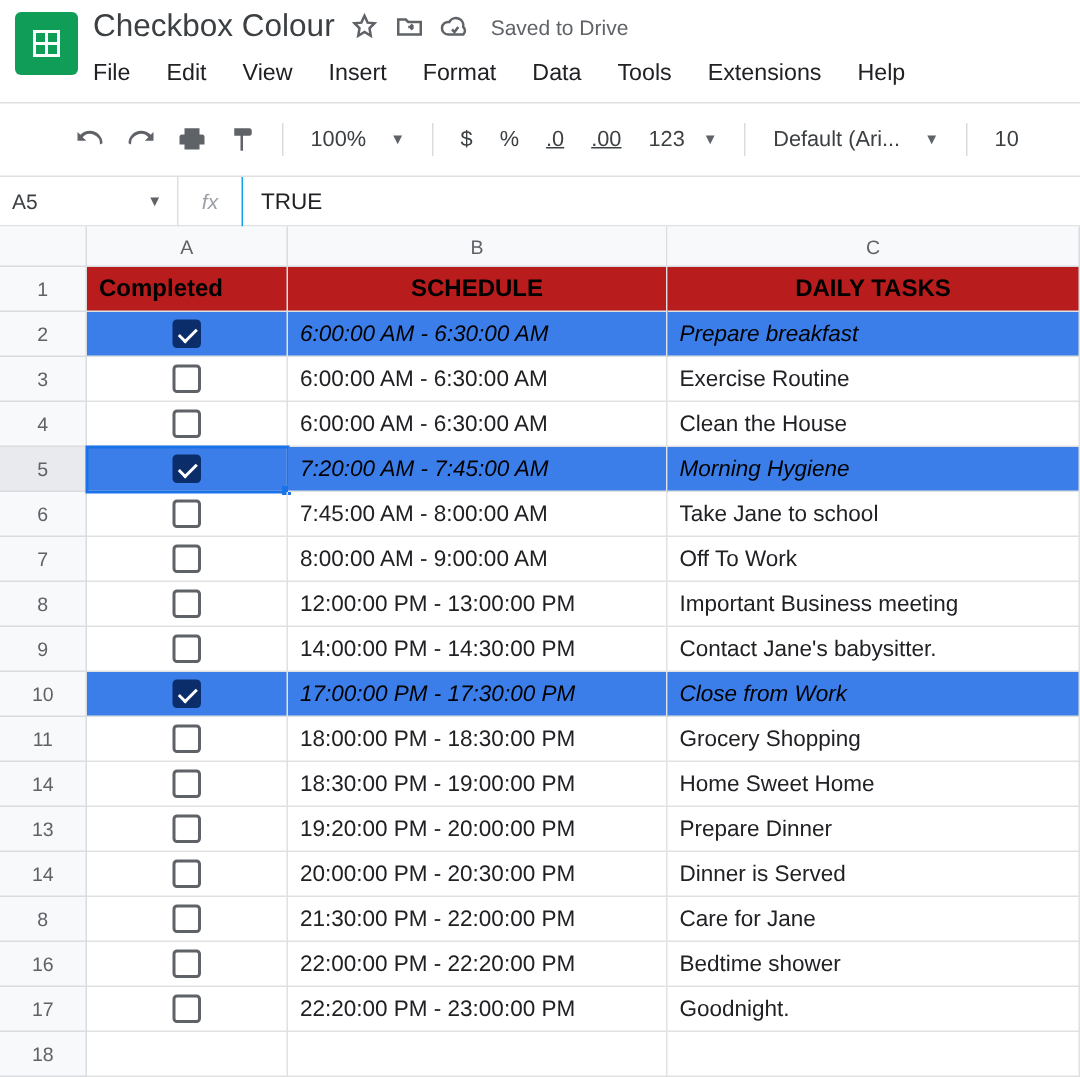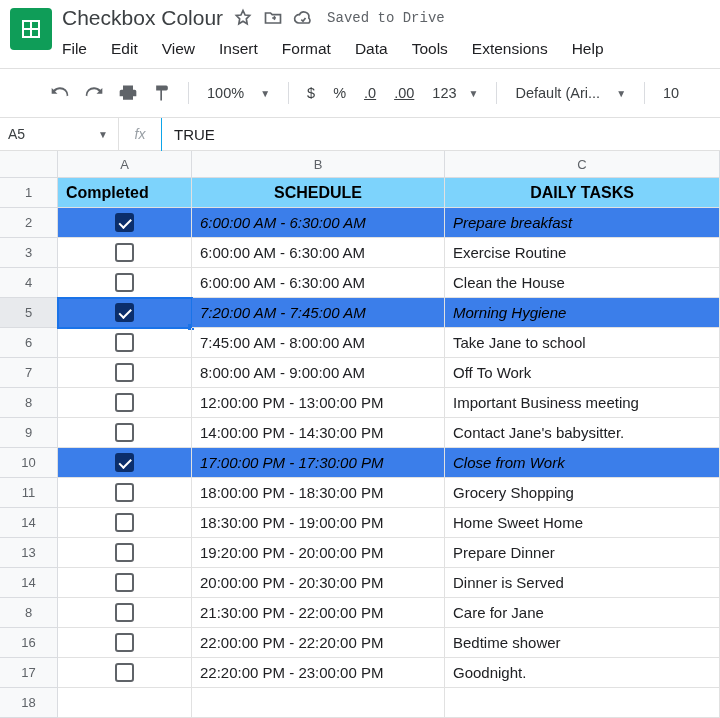--- a/index.html
+++ b/index.html
@@ -6,21 +6,21 @@
     body { font-family: Arial, "Helvetica Neue", Helvetica, sans-serif; background: #fff; color: #202124; width: 720px; }
 
     
     .titlebar { display: flex; align-items: flex-start; padding: 6px 10px 0 10px; gap: 10px; }
     .app-icon { width: 42px; height: 42px; background: #0f9d58; border-radius: 4px; display: flex; align-items: center; justify-content: center; flex-shrink: 0; margin-top: 2px;}
     .app-icon svg { width: 24px; height: 24px; }
     .title-col { display: flex; flex-direction: column; gap: 4px; justify-content: space-between; }
     .title-row { display: flex; align-items: center; gap: 10px; }
     .doc-title { font-size: 21px; color: #3c4043; font-weight: 400;}
     .title-icon { color: #5f6368; display: inline-flex; align-items: center; }
-    .saved-text { font-size: 14px; color: #5f6368; margin-left: 4px; font-family: Liberation Mono, monospace;}
+    .saved-text { font-size: 14px; color: #5f6368; margin-left: 4px;}
     .menubar { display: flex; gap: 0px; margin-top:2px;}
     .menu-item { font-size: 15.5px; color: #202124; padding: 4px 12px; cursor: pointer; border-radius: 4px; }
     .menu-item:first-child{padding-left:0;}
 
     
     .toolbar-sep { border-bottom: 1px solid #e0e0e0; margin-top: 6px; }
     .toolbar { display: flex; align-items: center; padding: 10px 14px 10px 46px; gap: 6px; border-bottom: 1px solid #e0e0e0;}
     .tb-btn { color: #5f6368; display: inline-flex; align-items: center; justify-content: center; width: 28px; height: 28px; cursor: pointer; }
     .tb-sep { width: 1px; height: 22px; background: #dadce0; margin: 0 6px; }
     .tb-text { font-size: 14.5px; color: #3c4043; padding: 0 6px; display: inline-flex; align-items: center; gap: 4px; cursor: pointer;}
@@ -35,21 +35,21 @@
     .formula-val { flex: 1; padding: 0 12px; font-size: 15px; color: #202124; }
 
     
     .grid { display: grid; grid-template-columns: 58px 134px 253px 275px; }
     .corner { background: #f8f9fa; border-right: 1px solid #dadce0; border-bottom: 1px solid #dadce0; height: 27px;}
     .col-head { background: #f8f9fa; text-align: center; font-size: 13px; color: #5f6368; border-right: 1px solid #dadce0; border-bottom: 1px solid #dadce0; line-height: 27px; height: 27px; user-select:none;}
     .row-head { background: #f8f9fa; text-align: center; font-size: 13px; color: #5f6368; border-right: 1px solid #dadce0; border-bottom: 1px solid #dadce0; height: 30px; line-height: 30px; user-select:none;}
     .row-head.sel{ background:#e8eaed;}
     .cell { border-right: 1px solid #e1e1e1; border-bottom: 1px solid #e1e1e1; height: 30px; display: flex; align-items: center; padding: 0 8px; font-size: 15px; color: #202124; position:relative;}
     .cell.center { justify-content: center; padding: 0; }
-    .hdr-row .cell { background: #7dd3fc; font-weight: 700; color: #000; font-size:16px;}
+    .hdr-row .cell { background: #b91c1c; font-weight: 700; color: #000; font-size:16px;}
     .hdr-row .cell.sched{ justify-content:center;}
     .hdr-row .cell.tasks{ justify-content:center;}
     .hrow .cell{ background:#3b7eea; color:#000;}
     .hrow .cell.b, .hrow .cell.c{ font-style: italic; font-weight:400;}
     .checkbox { width: 19px; height: 19px; border: 2px solid #5f6368; border-radius: 3px; display: inline-flex; align-items: center; justify-content: center; background:#fff;}
     .checkbox.checked { background: #0b2e6b; border-color: #0b2e6b; }
     .checkbox.checked::after { content: ""; display: block; width: 5px; height: 10px; border: solid #fff; border-width: 0 2.5px 2.5px 0; transform: rotate(45deg) translateY(-1px); }
     .sel-border{ outline: 2px solid #1a73e8; outline-offset:-1px;}
     .sel-handle{position:absolute; right:-3px; bottom:-3px; width:6px; height:6px; background:#1a73e8;}
     #row-container{display:contents;}

